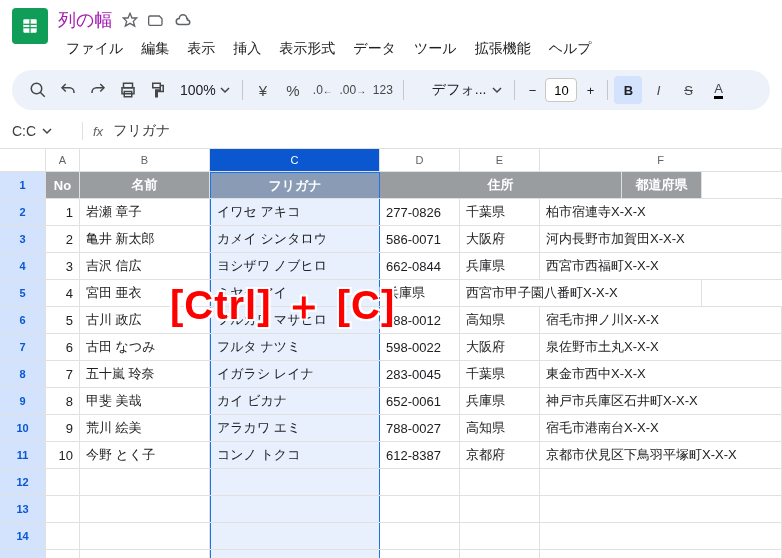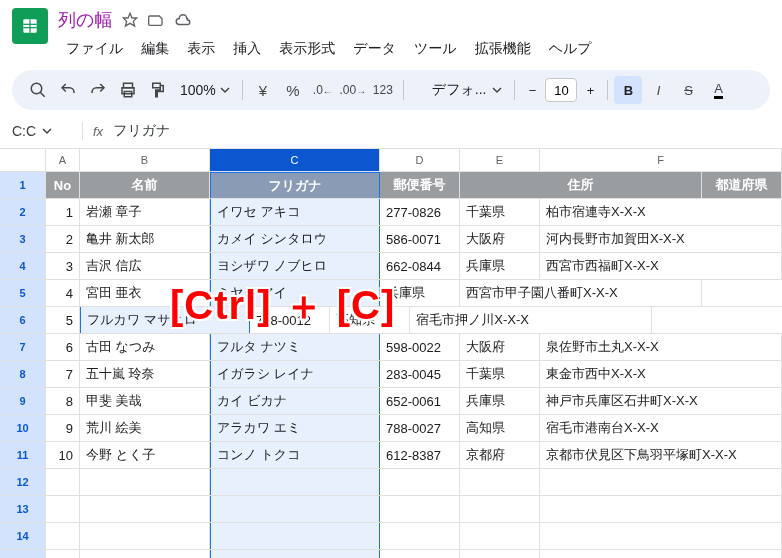--- a/index.html
+++ b/index.html
@@ -191,21 +191,20 @@
     <div class="col-header col-D">D</div>
     <div class="col-header col-E">E</div>
     <div class="col-header col-F">F</div>
   </div>
 
   <div class="row header-row">
     <div class="row-header selected">1</div>
     <div class="cell col-A">No</div>
     <div class="cell col-B">名前</div>
     <div class="cell col-C sel-col sel-col-first">フリガナ</div>
-    <div class="cell col-D">郵便番号</div>
     <div class="cell col-F">住所</div>
     <div class="cell col-E">都道府県</div>
   </div>
 
   <div id="data-rows">
       <div class="row">
         <div class="row-header selected">2</div>
   <div class="cell col-A num">1</div>
   <div class="cell col-B">岩瀬 章子</div>
   <div class="cell col-C sel-col">イワセ アキコ</div>
@@ -235,20 +234,21 @@
         <div class="row-header selected">5</div>
   <div class="cell col-A num">4</div>
   <div class="cell col-B">宮田 亜衣</div>
   <div class="cell col-C sel-col">ミヤタ アイ</div>
   <div class="cell col-E">兵庫県</div>
   <div class="cell col-F">西宮市甲子園八番町X-X-X</div>
       </div>
       <div class="row">
         <div class="row-header selected">6</div>
   <div class="cell col-A num">5</div>
+  <div class="cell col-B">古川 政広</div>
   <div class="cell col-C sel-col">フルカワ マサヒロ</div>
   <div class="cell col-D">788-0012</div>
   <div class="cell col-E">高知県</div>
   <div class="cell col-F">宿毛市押ノ川X-X-X</div>
       </div>
       <div class="row">
         <div class="row-header selected">7</div>
   <div class="cell col-A num">6</div>
   <div class="cell col-B">古田 なつみ</div>
   <div class="cell col-C sel-col">フルタ ナツミ</div>

